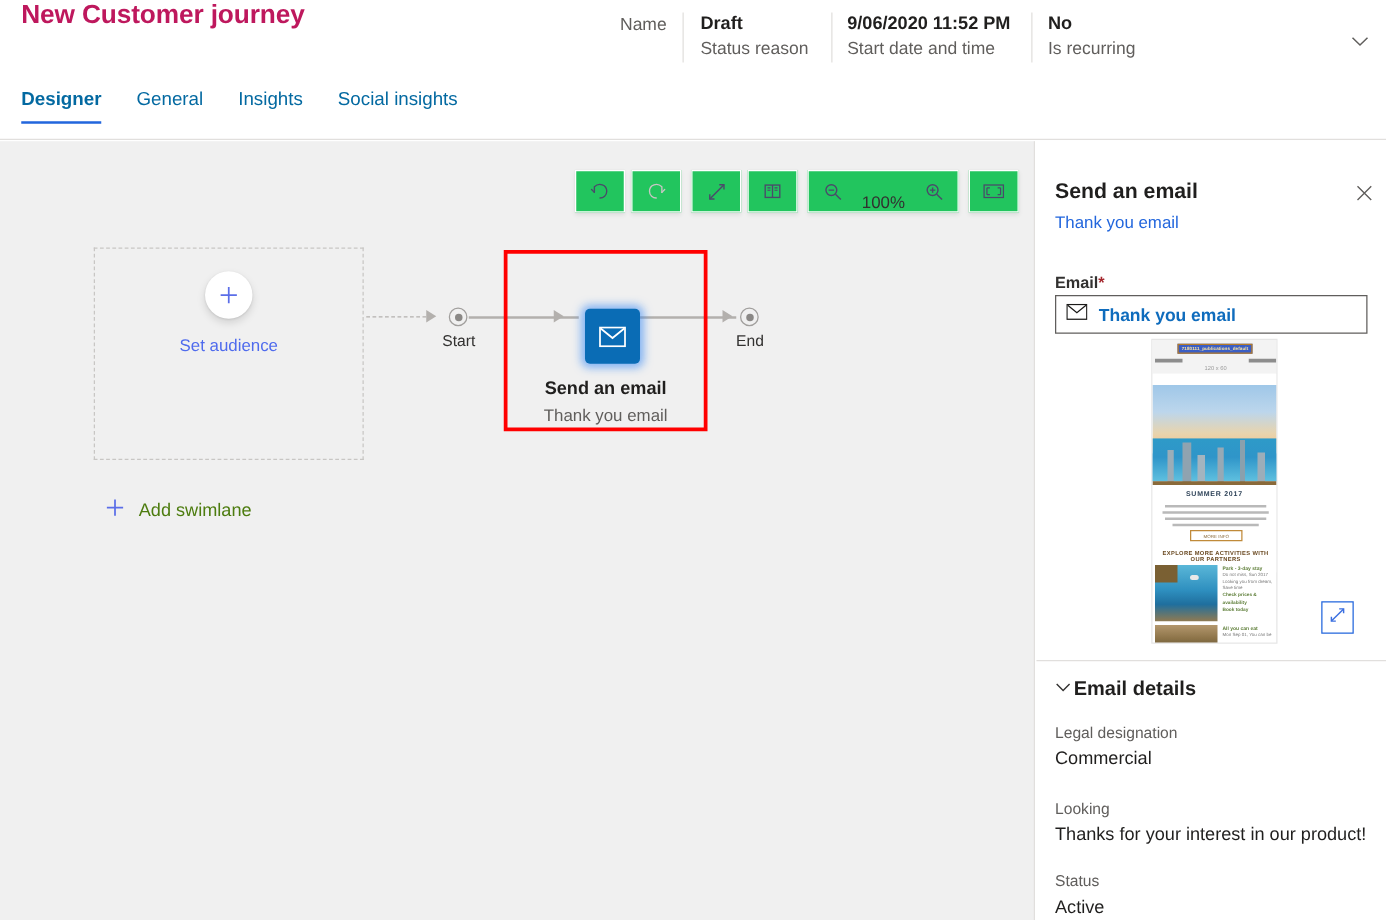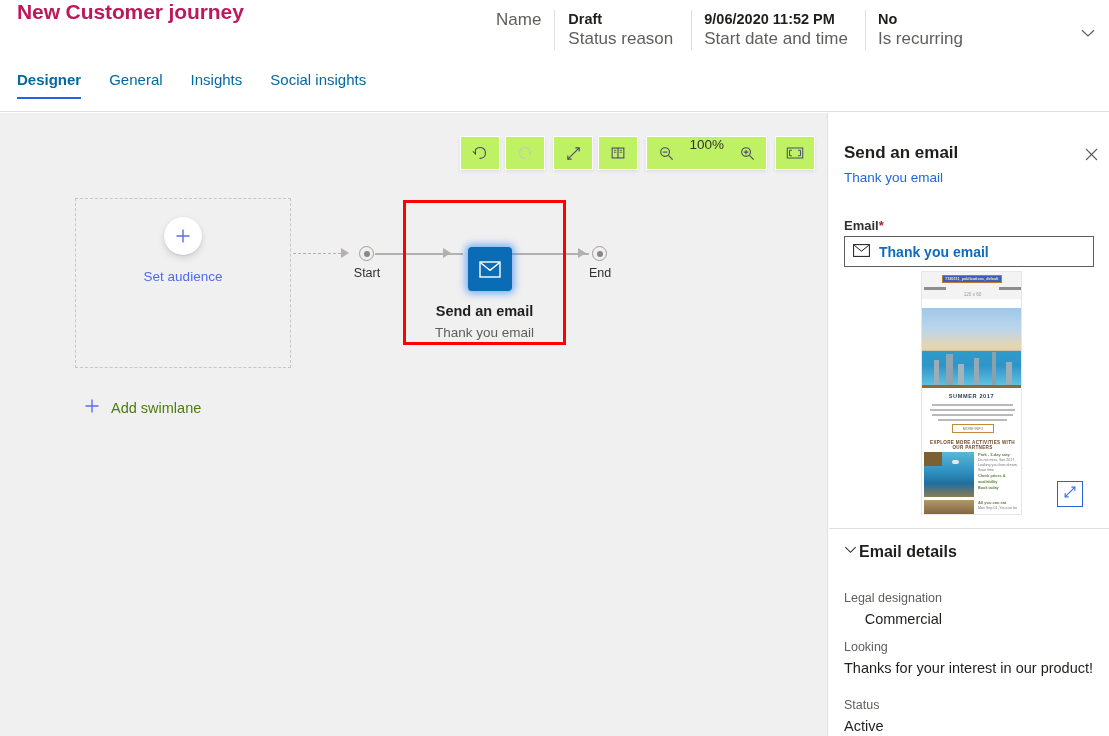--- a/index.html
+++ b/index.html
@@ -32,21 +32,21 @@
     padding: 0 12px 0 0; margin-right: 12px;
     border-right: 1px solid #e1dfdd;
     display: flex; flex-direction: column; justify-content: flex-start;
   }
   .hdr-field:first-child { padding-left: 0; }
   .hdr-field .val {
     font-size: 14.5px; font-weight: 600; color: #201f1e; line-height: 19px;
     white-space: nowrap;
   }
   .hdr-field .lbl {
-    font-size: 17px; color: #605e5c; line-height: 17px; margin-top: 1px;
+    font-size: 14px; color: #605e5c; line-height: 17px; margin-top: 1px;
     white-space: nowrap;
   }
   .hdr-field.f-name { padding-right: 13px; }
   .hdr-field.f-status { padding-right: 18px; margin-left: 1px;}
   .hdr-field.f-date { padding-right: 17px; }
   .hdr-field.f-rec { border-right: none; padding-right: 10px; }
   .hdr-chevron {
     position: absolute; right: 8px; top: 20px;
     width: 26px; height: 26px; display: flex; align-items: center; justify-content: center;
     cursor: pointer;
@@ -81,22 +81,22 @@
     border-right: 1px solid #e1dfdd;
     overflow: hidden;
   }
 
   
   .toolbar {
     position: absolute; right: 12px; top: 23px;
     display: flex; align-items: center;
   }
   .tb-group {
-    background: #bef264; border: 1px solid #ffffff;
-    height: 34px; display: flex; align-items: flex-start;
+    background: #22c55e; border: 1px solid #ffffff;
+    height: 34px; display: flex; align-items: flex-end;
     box-shadow: 0 0.3px 0.9px rgba(0,0,0,0.08), 0 1.6px 3.6px rgba(0,0,0,0.08);
   }
   .tb-btn {
     width: 38px; height: 32px;
     display: flex; align-items: center; justify-content: center;
     cursor: pointer; background: transparent; border: none;
   }
   .tb-btn.disabled { cursor: default; }
   .tb-sep { width: 8px; }
   .zoomlabel {
@@ -315,21 +315,21 @@
   .details-head {
     position: absolute; left: 14px; top: 429px;
     display: flex; align-items: center; cursor: pointer;
   }
   .details-head .txt {
     font-size: 16px; font-weight: 600; color: #201f1e; margin-left: 1px;
   }
   .detail-row { position: absolute; left: 15px; }
   .detail-lbl { font-size: 12.5px; color: #605e5c; line-height: 18px; }
   .detail-val { font-size: 14.5px; color: #201f1e; line-height: 21px; margin-top: 2px; }
-  .r1 { top: 476px; text-align: right; }
+  .r1 { top: 464px; }
   .r2 { top: 525px; }
   .r3 { top: 583px; }
 </style>
 </head>
 <body>
 
 <div class="header">
   <div class="page-title">New Customer journey</div>
 
   <div class="hdr-fields">

